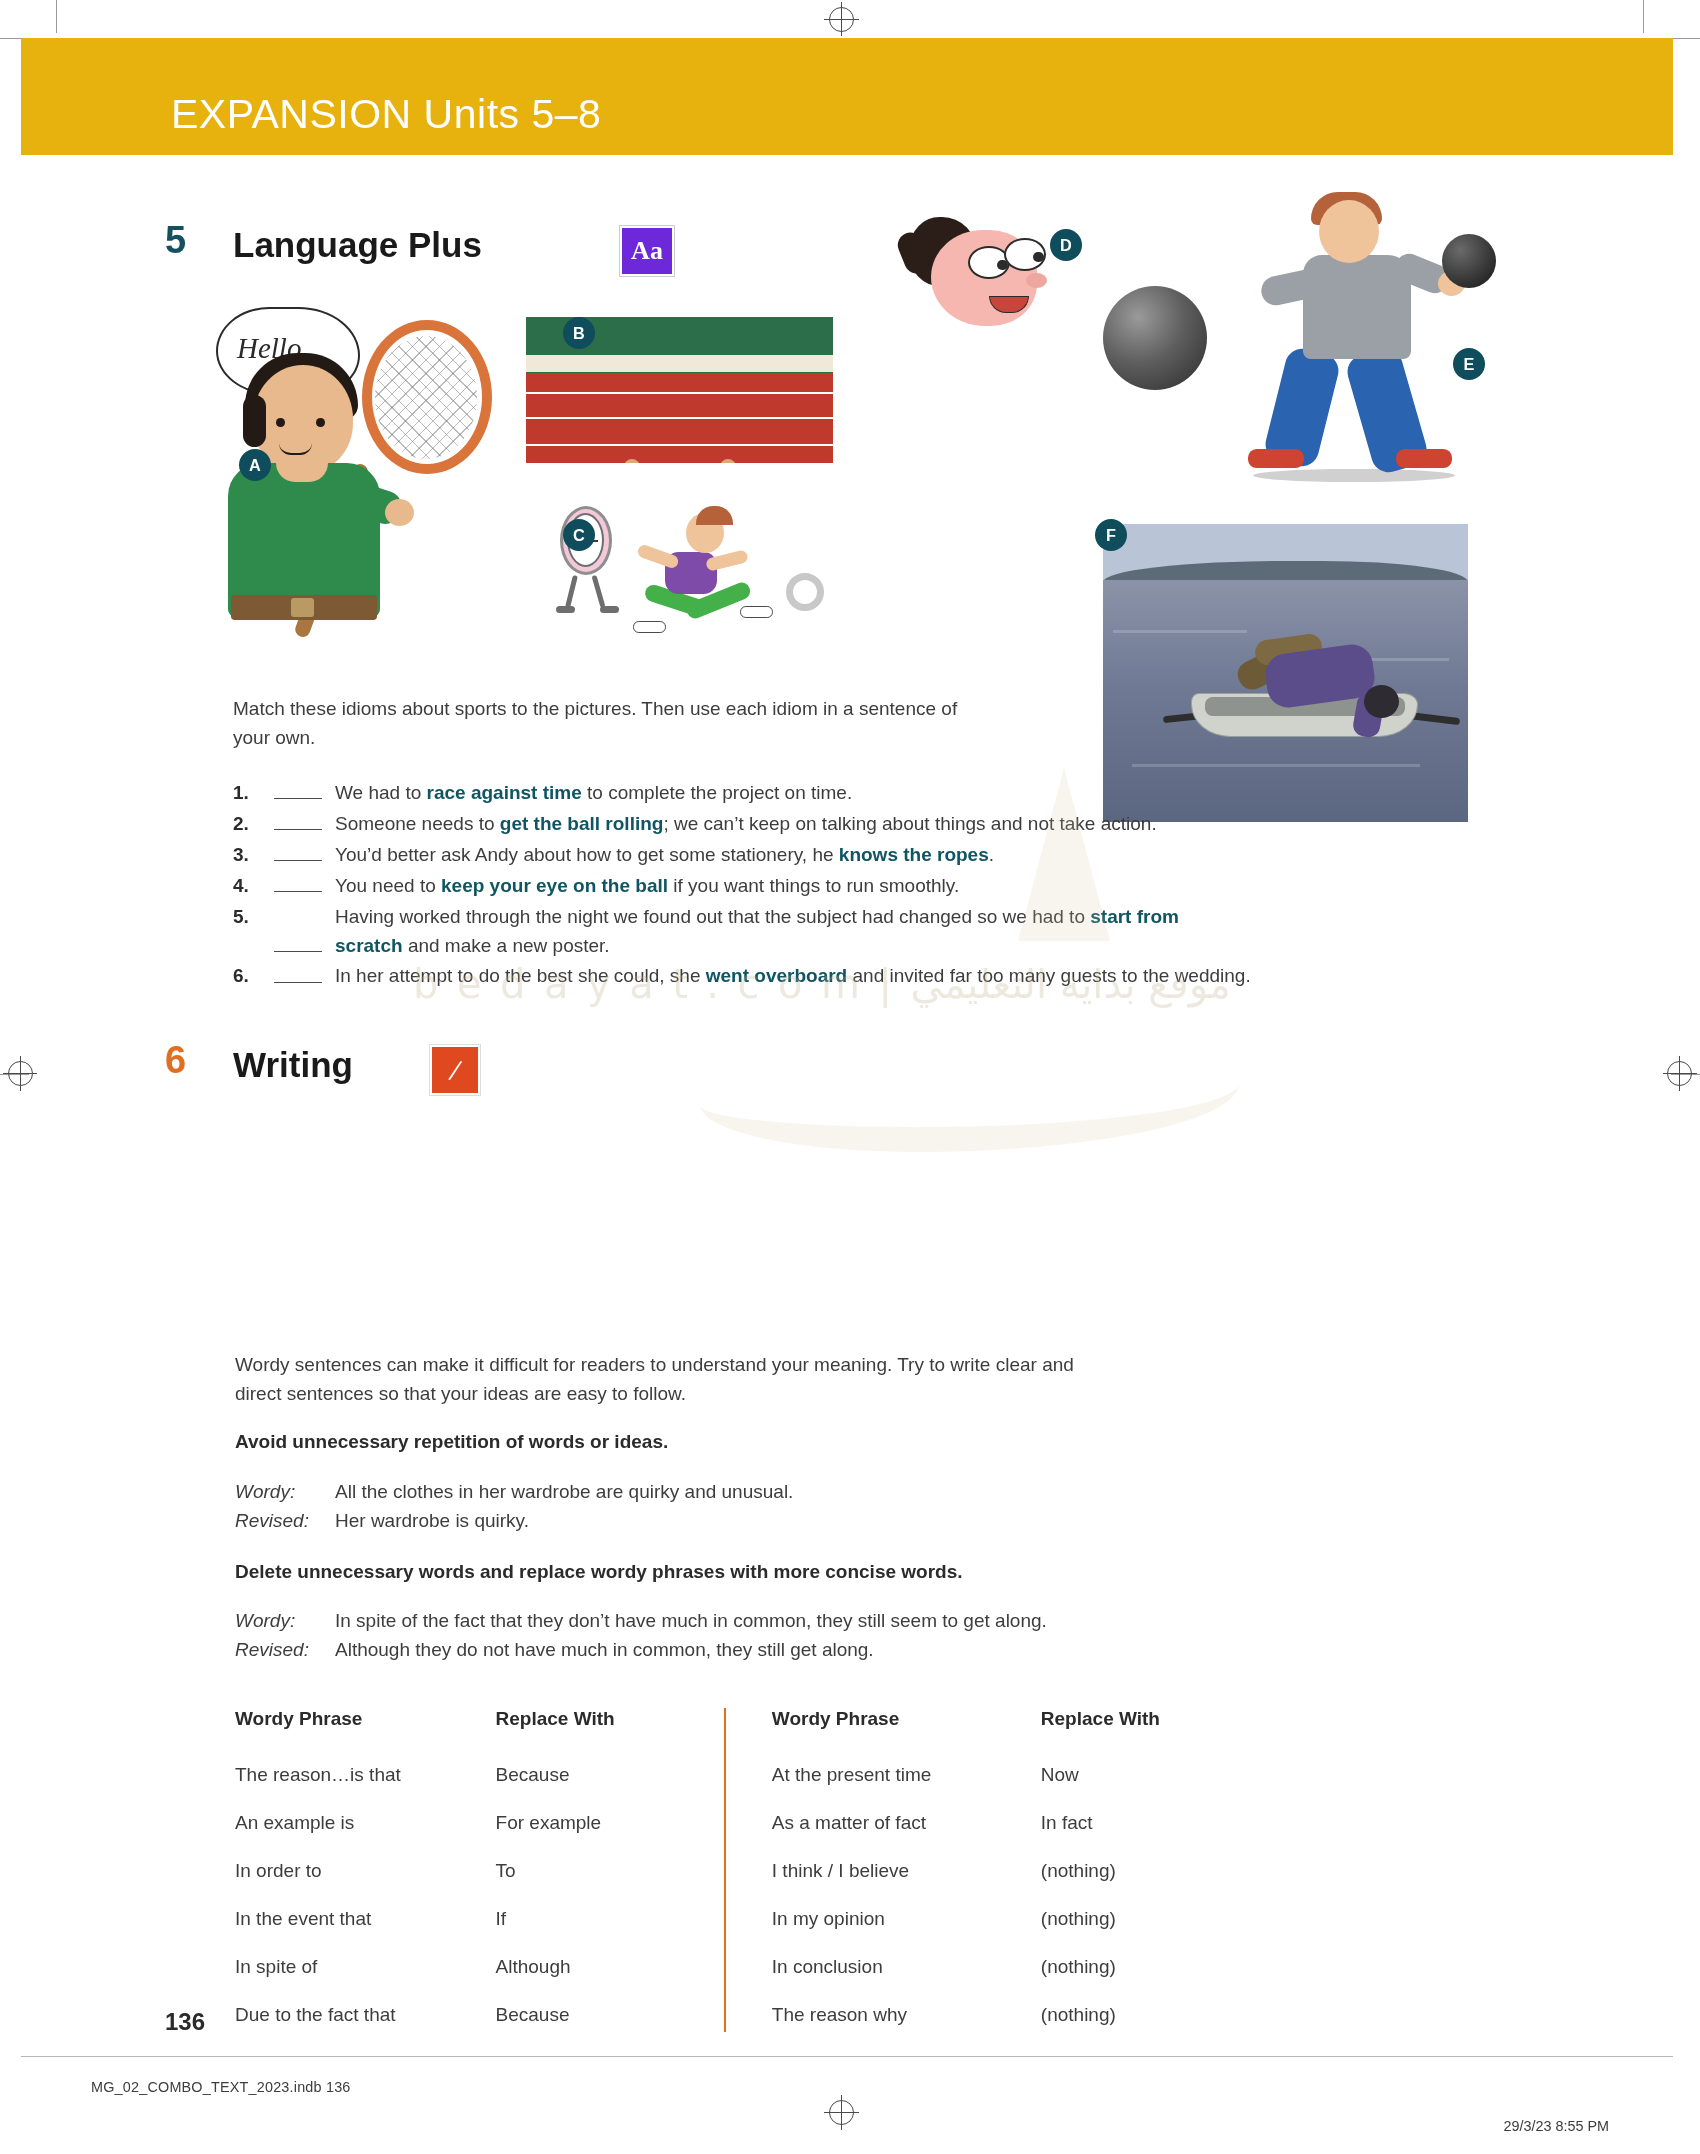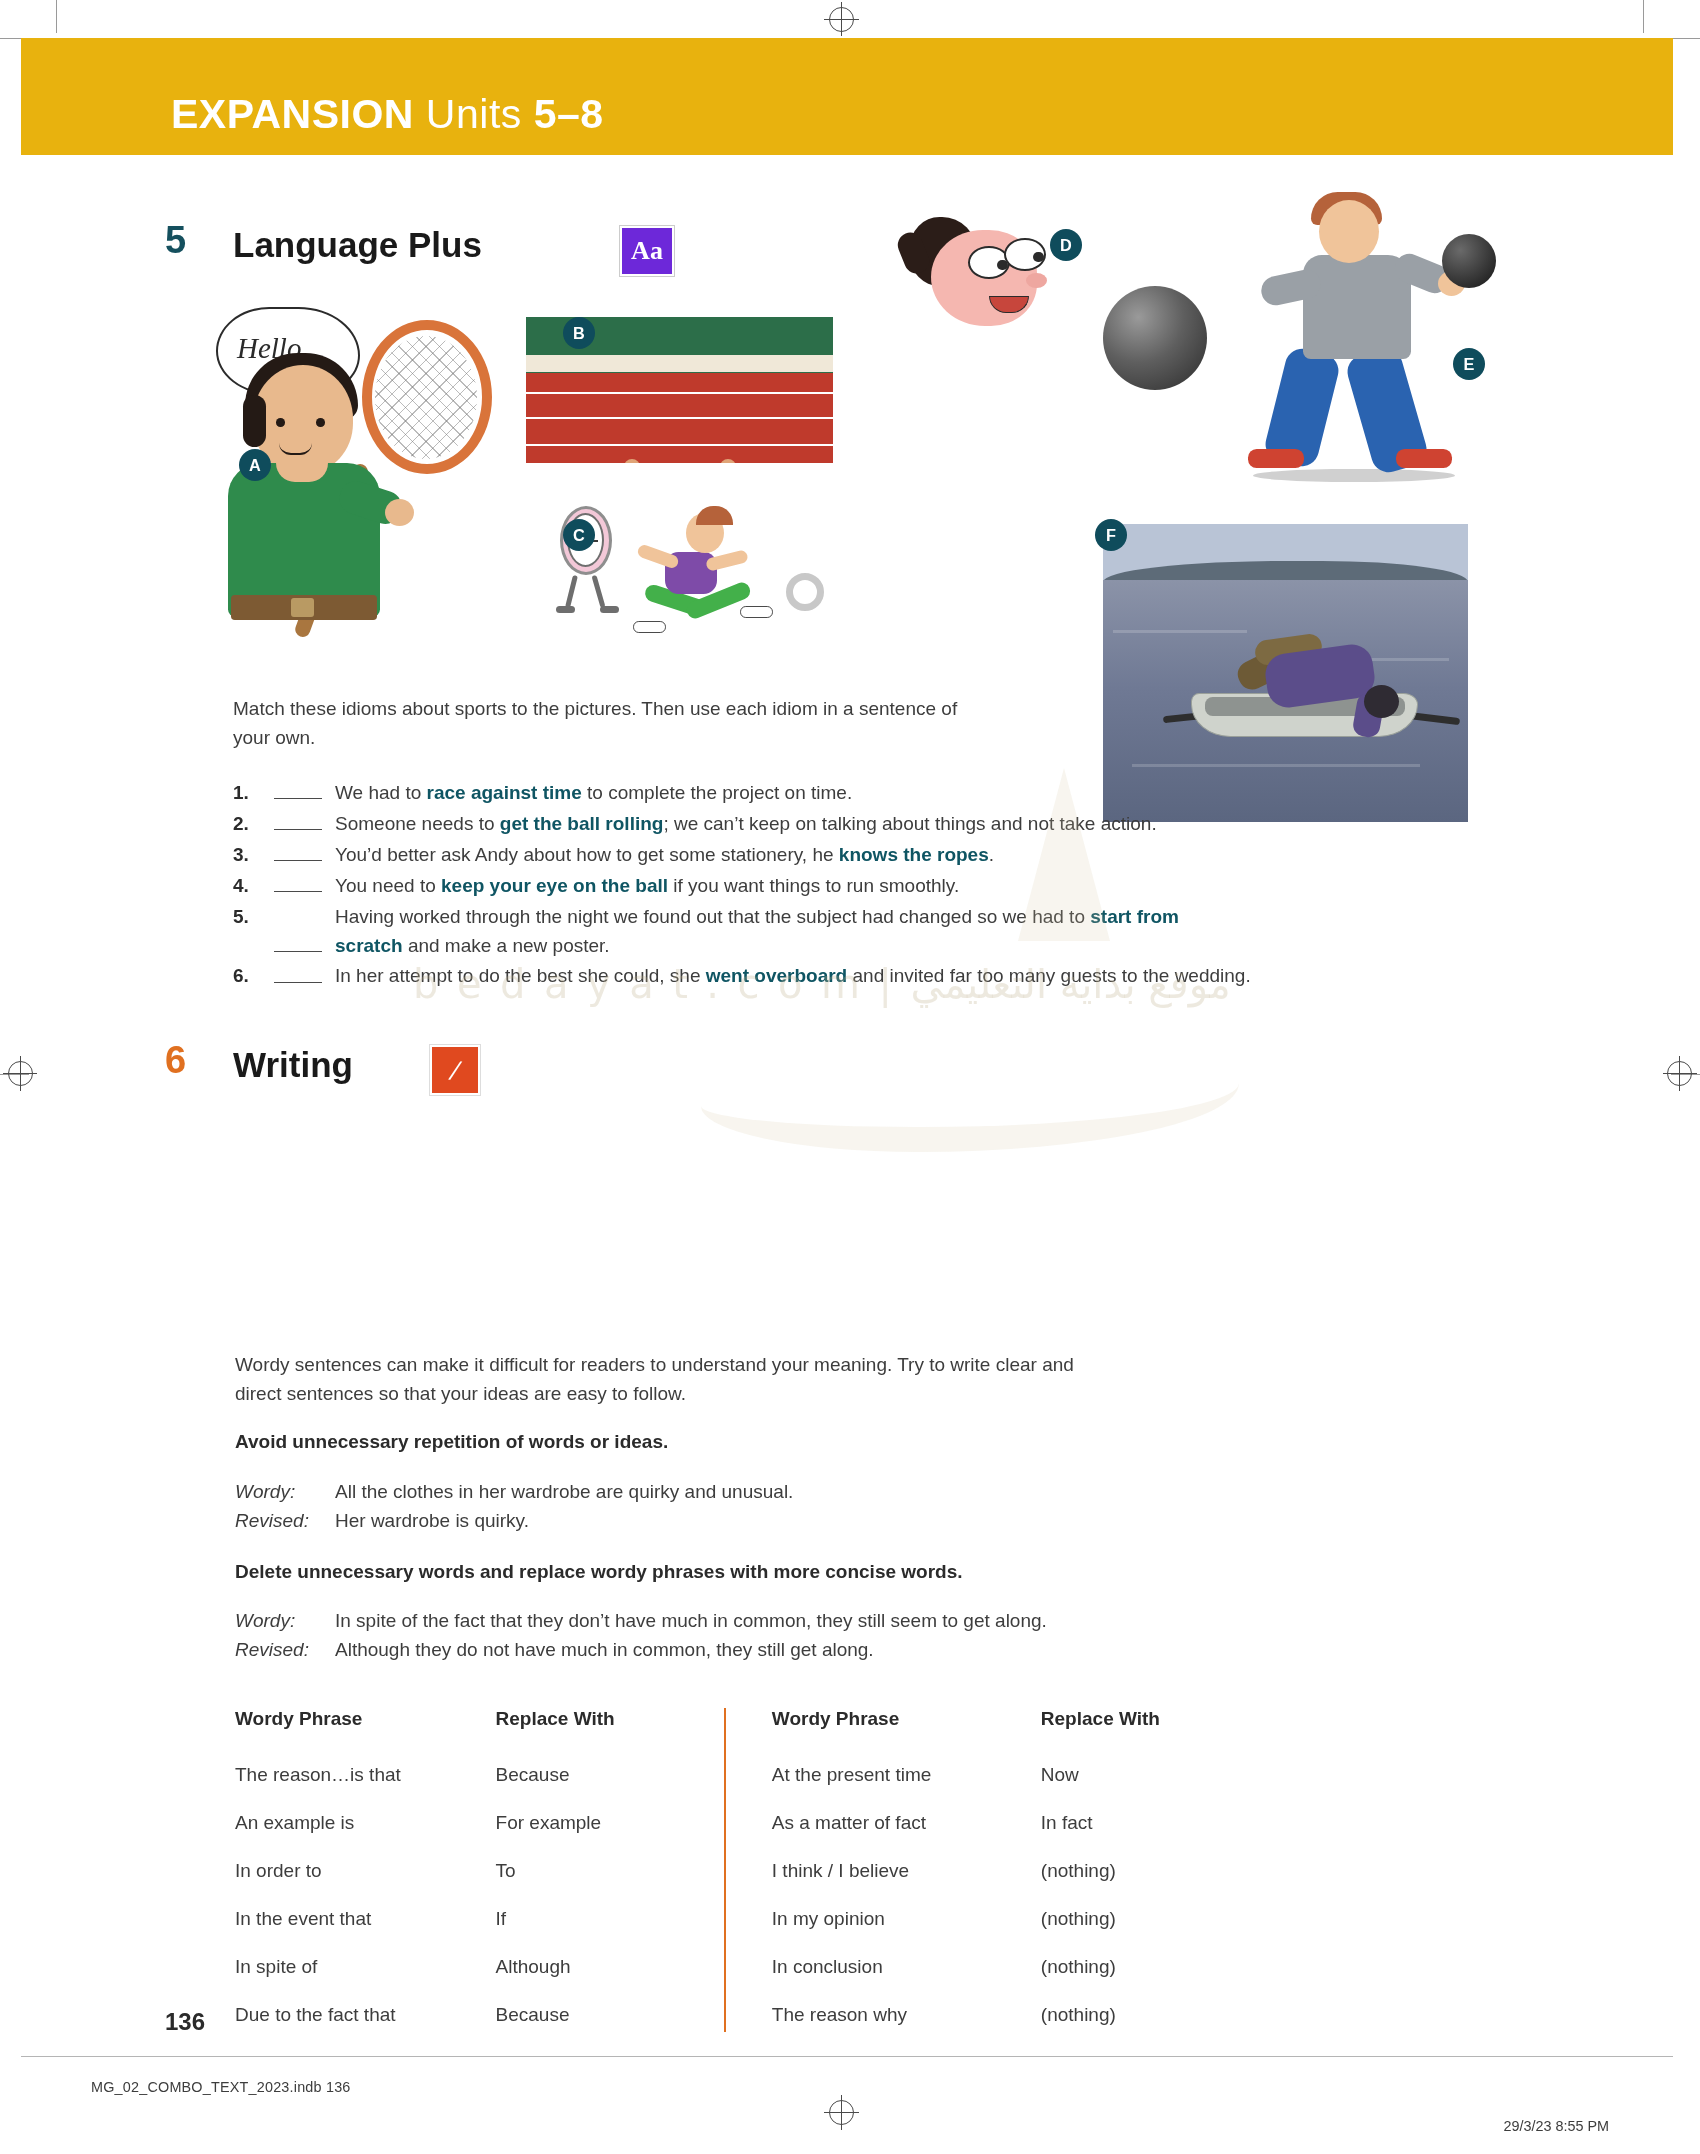--- a/index.html
+++ b/index.html
@@ -34,21 +34,21 @@
     background: #E8B20E;
   }
   .header-title {
     position: absolute;
     left: 171px; top: 91px;
     font-size: 41px;
     color: #ffffff;
     letter-spacing: 0.5px;
     white-space: nowrap;
   }
-  .header-title .strong { font-weight: bold; margin-top: 48px; }
+  .header-title .strong { font-weight: normal; margin-top: 48px; }
   .header-title .light { font-weight: normal; margin-top: 44px; }
 
   
   .body-text {
     color: #3d3d3d;
     font-size: 19px;
     line-height: 29px;
   }
 
   

